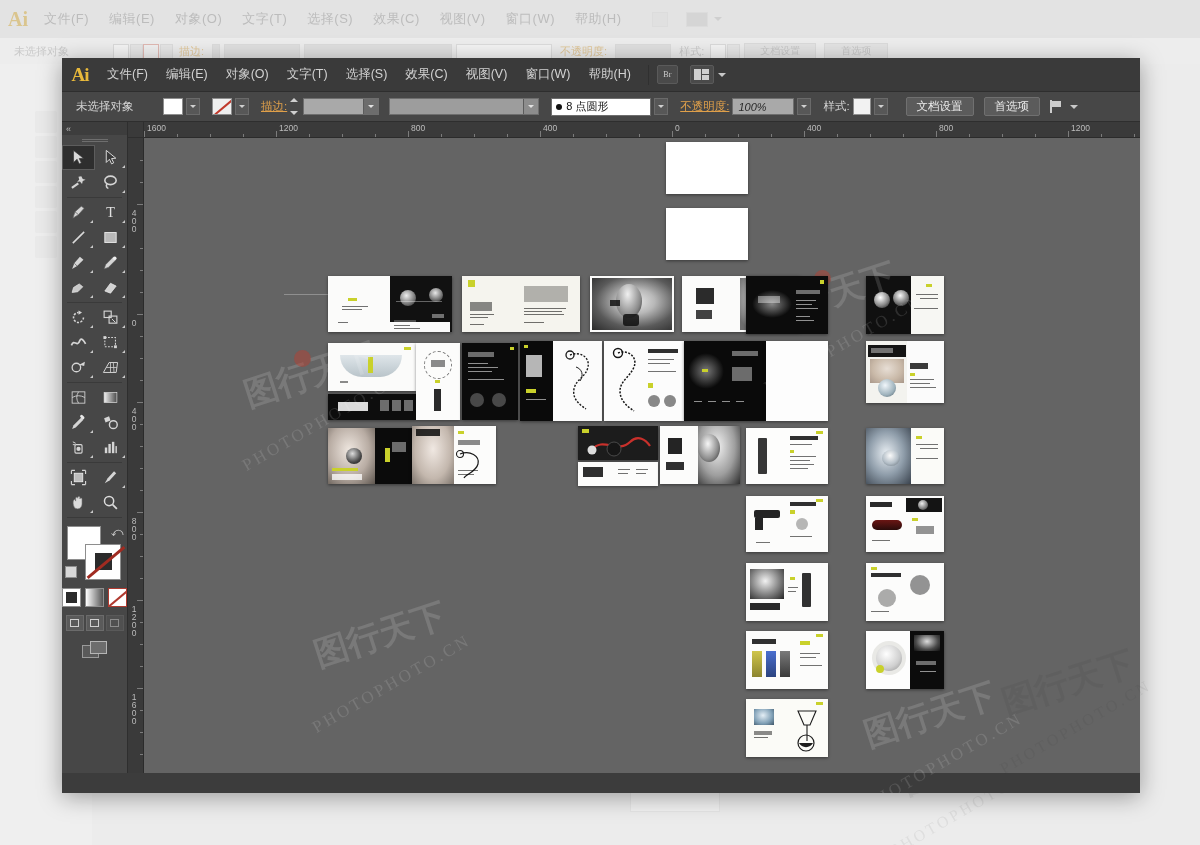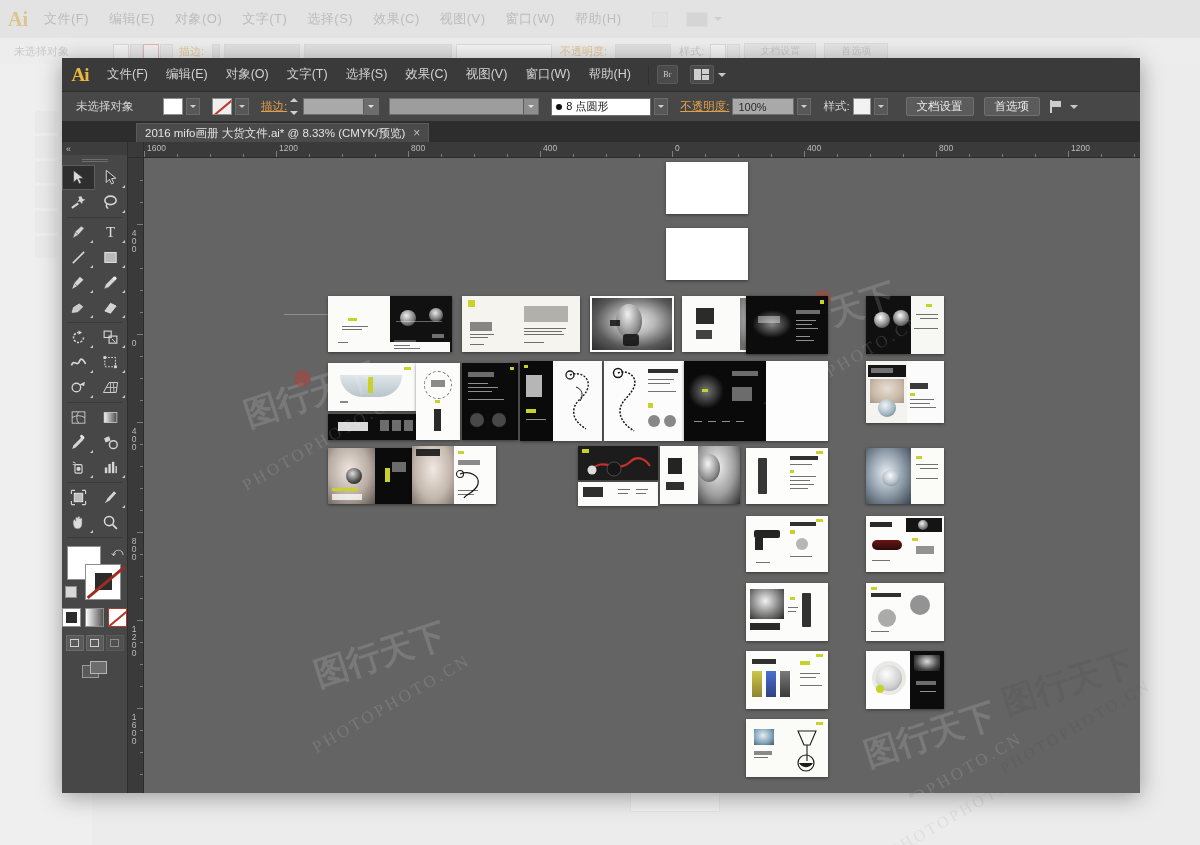--- a/index.html
+++ b/index.html
@@ -92,21 +92,21 @@
   .combo .cbtn i { width:0;height:0;border-left:3px solid transparent;
                    border-right:3px solid transparent;border-top:3px solid #e2e2e2; }
   .combo.wide { width:150px; background:#9d9d9d; }
   .combo.wide .cbtn { background:#8d8d8d; }
   .shape-combo { height:18px; width:100px; background:#ffffff; border:1px solid #6e6e6e;
                  display:flex; align-items:center; padding-left:4px; gap:4px; }
   .shape-combo .dot { width:6px;height:6px;border-radius:50%;background:#111; }
   .shape-combo .txt { font-size:11px; color:#111; }
   .opacity-field { height:17px; width:62px; background:#a9a9a9; border:1px solid #6e6e6e;
                    display:flex; align-items:center; padding-left:5px; }
-  .opacity-field .txt { font-size:11px; color:#2a2a2a; }
+  .opacity-field .txt { font-size:11px; color:#2a2a2a;font-style:italic; }
   .style-sw { width:18px; height:17px; background:#f2f2f2; border:1px solid #8e8e8e; }
   .ctrl-btn { height:19px; background:#5b5b5b; border:1px solid #707070; border-radius:2px;
               font-size:11.5px; color:#eaeaea; padding:0 10px; display:flex;
               align-items:center; justify-content:center; white-space:nowrap; }
   .flag-icon { width:14px; height:13px; position:relative; margin-left:6px; }
   .flag-icon:before { content:""; position:absolute; left:1px; top:0; width:1.5px;
                       height:13px; background:#cdcdcd; }
   .flag-icon:after { content:""; position:absolute; left:3px; top:1px; width:9px;
                      height:6px; background:#cdcdcd; }
 
@@ -356,26 +356,20 @@
           <i></i>
         </div>
       <div style="width:12px"></div>
       <div class="ctrl-btn">文档设置</div>
       <div style="width:4px"></div>
       <div class="ctrl-btn">首选项</div>
       <div class="flag-icon"></div>
       <div class="caret-d"></div>
     </div>
 
-    <div class="tabbar">
-      <div class="doc-tab">
-        <span class="title">2016 mifo画册 大货文件.ai* @ 8.33% (CMYK/预览)</span>
-        <span class="x">×</span>
-      </div>
-    </div>
 
     <div class="body-area">
 
       <div class="toolpanel">
         <div class="tp-head">
           <span class="dbl">«</span>
         </div>
         <div class="tp-grip"></div>
 
         <div class="tgrid">

